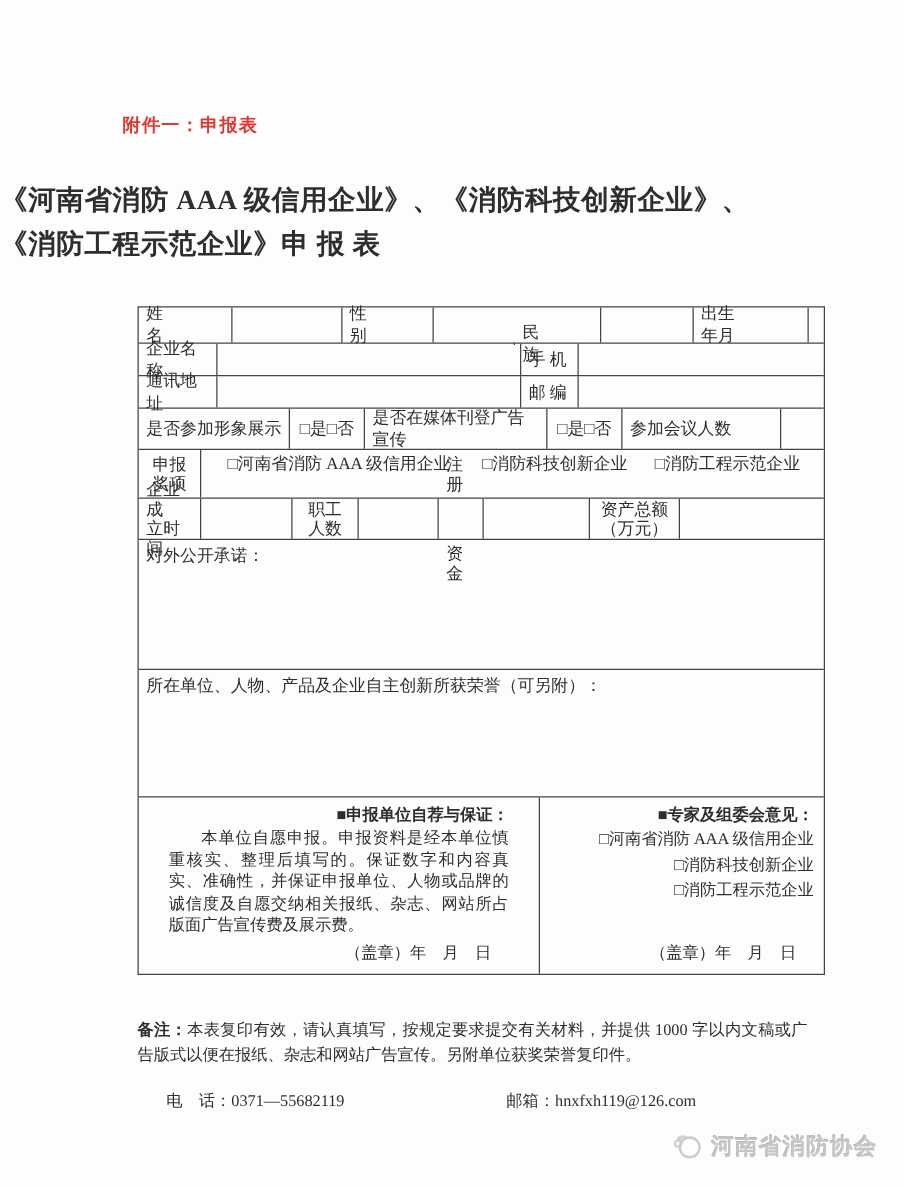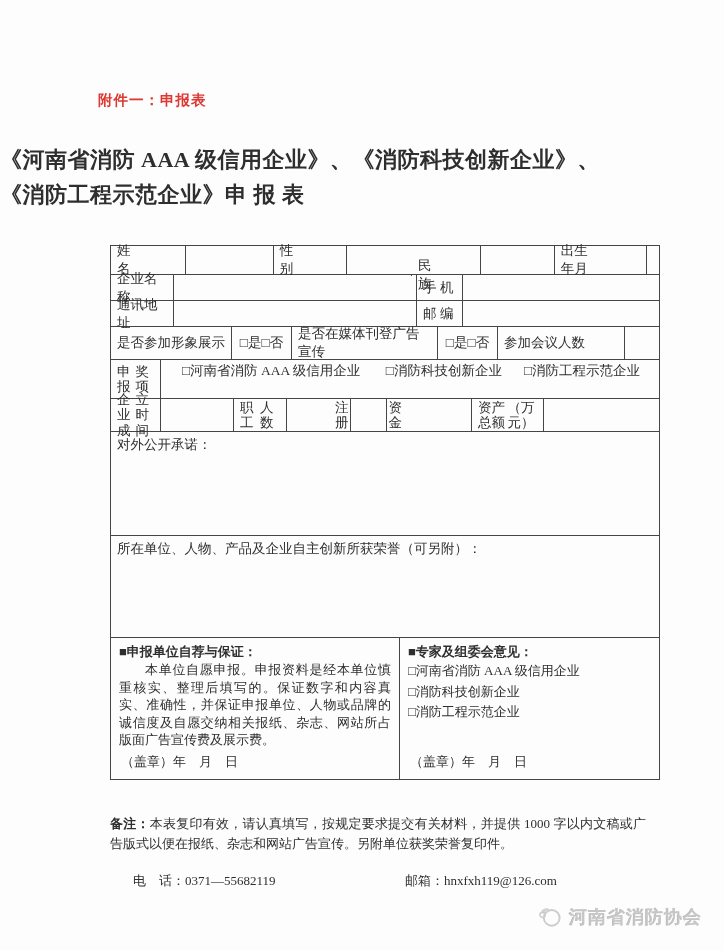--- a/index.html
+++ b/index.html
@@ -45,36 +45,36 @@
     border: 1.5px solid #454545;
     font-size: 13.5px;
   }
   .row { display: flex; border-top: 1px solid #454545; align-items: stretch; }
   .row:first-child { border-top: none; }
   .cell { border-left: 1px solid #454545; display: flex; align-items: center; padding: 1px 6px; min-width: 0; }
   .cell:first-child { border-left: none; }
   .cell.ctr { justify-content: center; padding: 1px 2px; }
   .cell.top { align-items: flex-start; padding-top: 4px; }
   .cell.fill { flex: 1 1 0; }
-  .two-line { display: flex; flex-direction: row; justify-content: center; line-height: 15.5px; }
+  .two-line { display: flex; flex-direction: column; justify-content: center; line-height: 15.5px; }
   .h28 { height: 28px; gap: 39px; } .h26 { height: 26px; } .h33 { height: 33px; }
   .h39 { height: 39px; } .h104 { height: 104px; } .h102 { height: 102px; } .h142 { height: 142px; }
   
   .wA1 { width: 62px; }  .wA2 { width: 90px; }  .wA3 { width: 60px; } .wA4 { width: 40px; }
   .wA5 { width: 50px; margin-top: 28px; }  .wA6 { width: 60px; }  .wA7 { width: 100px; }
   .wB1 { width: 62px; }  .wB2 { width: 243px; } .wB3 { width: 46px; }
   .wC1 { width: 120px; } .wC2 { width: 60px; }  .wC3 { width: 146px; } .wC4 { width: 60px; } .wC5 { width: 127px; }
   .wD1 { width: 49px; }
   .wE1 { width: 49px; }  .wE2 { width: 73px; }  .wE3 { width: 53px; } .wE4 { width: 64px; }
   .wE5 { width: 36px; gap: 40px; }  .wE6 { width: 85px; }  .wE7 { width: 72px; }
   .wF1 { width: 288px; }
   .awards-cell { flex-direction: row; align-items: flex-start; justify-content: center; line-height: 19px; padding-left: 8px; }
   .awards-line1 span { margin-right: 22px; }
   
-  .decl-cell { flex-direction: column; align-items: flex-start; padding: 5px 8px 6px 8px; font-size: 13px; }
+  .decl-cell { flex-direction: column; align-items: flex-end; padding: 5px 8px 6px 8px; font-size: 13px; margin-left: 16px; }
   .decl-head { font-weight: bold; line-height: 18px; }
   .decl-body { line-height: 17.5px; text-indent: 2em; text-align: justify; }
   .opt-line { line-height: 20.5px; }
   .seal-row { margin-top: auto; display: flex; justify-content: space-between; align-items: flex-end; padding: 0 14px 2px 2px; }
   
   .note {
     position: absolute;
     left: 110px;
     top: 814px;
     width: 536px;

